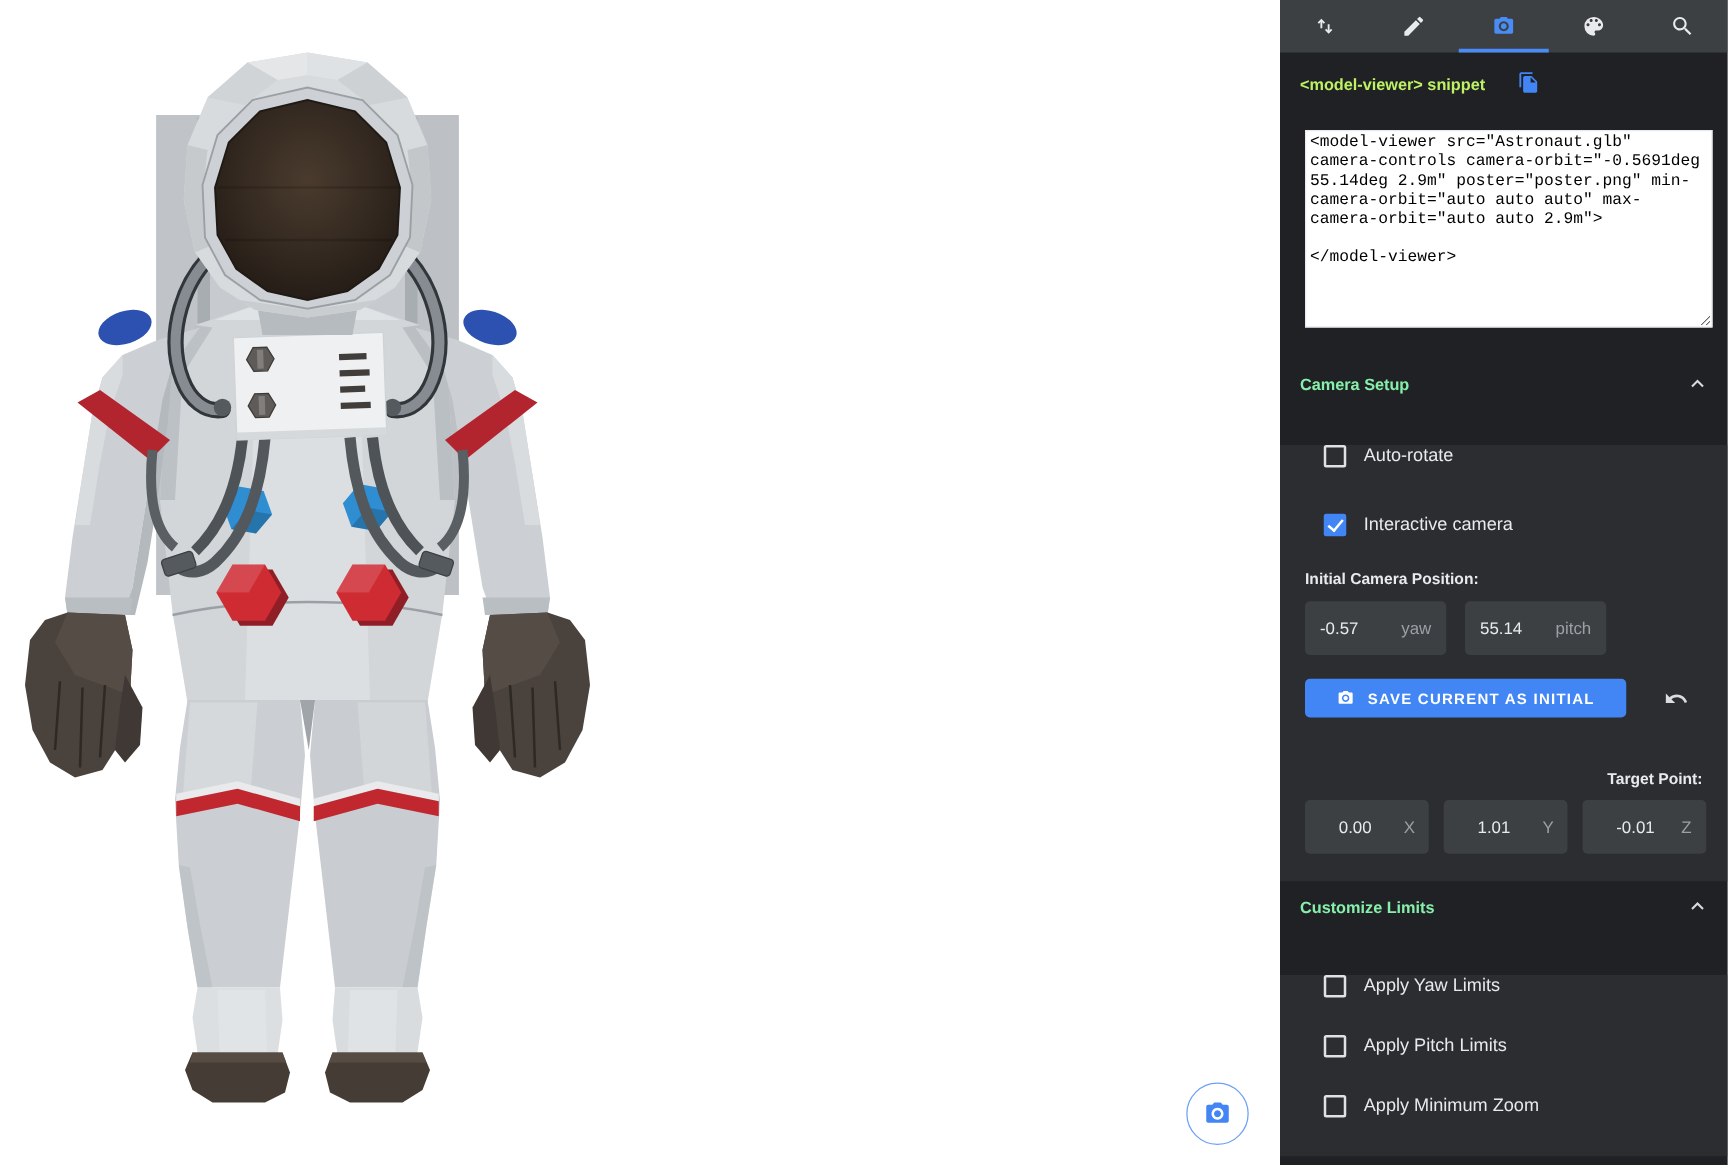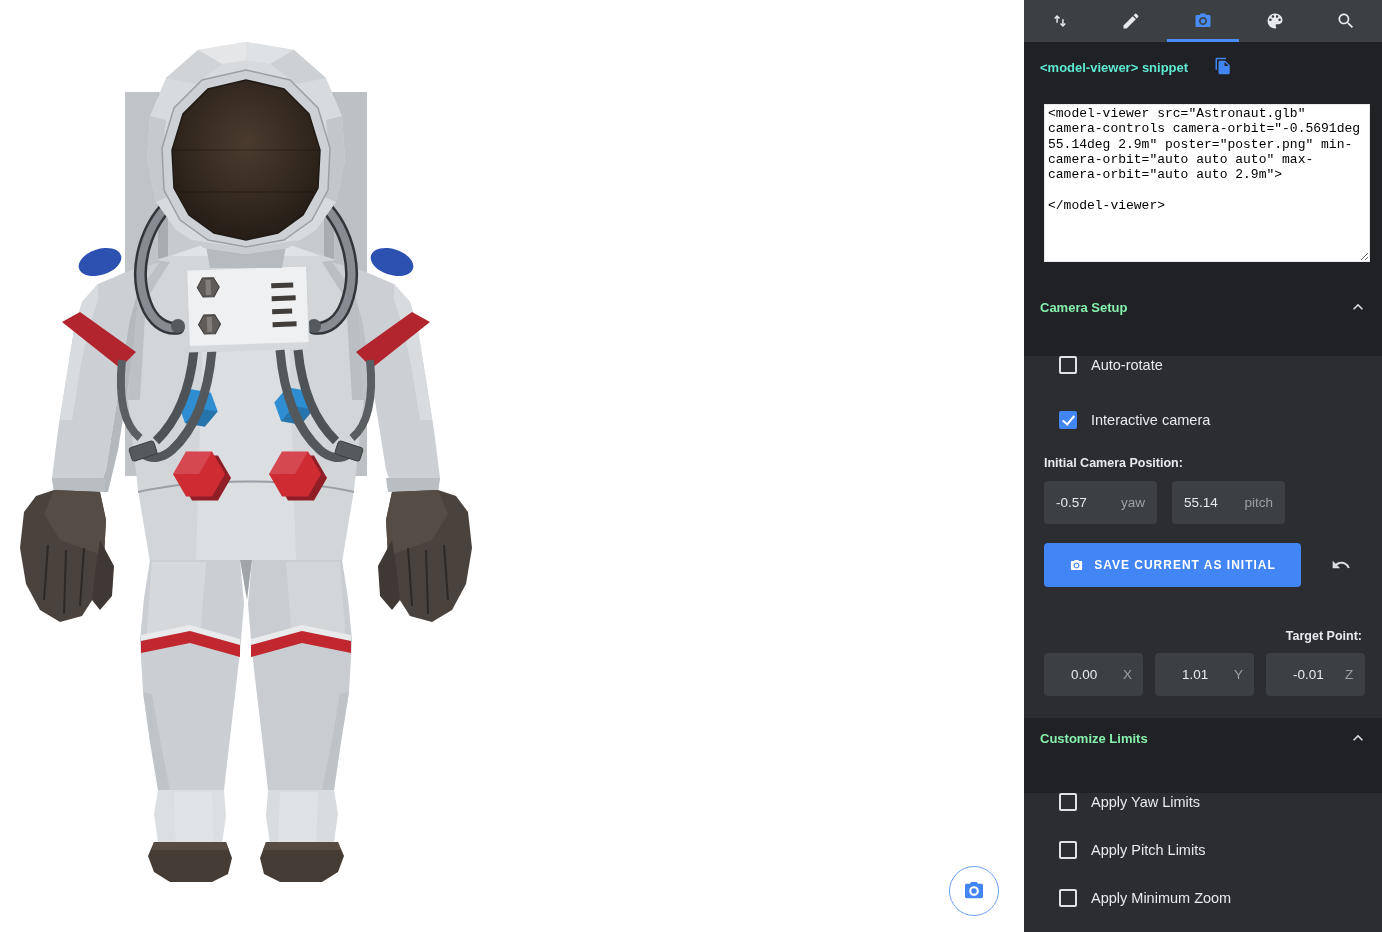--- a/index.html
+++ b/index.html
@@ -24,21 +24,21 @@
   .panel { position:relative; width:358px; height:932px; background:#202124; flex:none; }
 
   .toolbar { display:flex; height:42px; background:#3c4043; }
   .tab { flex:1; position:relative; display:flex; align-items:center; justify-content:center;
          background:none; border:none; cursor:pointer; padding:0; }
   .tab svg { width:20px; height:20px; fill:#e8eaed; }
   .tab.active svg { fill:#4a8cf5; }
   .tab.active::after { content:""; position:absolute; left:0; right:0; bottom:0; height:3px; background:#4a8cf5; }
 
   .snippet-head { display:flex; align-items:center; padding:15px 16px 0 16px; }
-  .snippet-title { color:#5eead4; font-size:13px; font-weight:bold; }
+  .snippet-title { color:#bef264; font-size:13px; font-weight:bold; }
   .copy-btn { margin-left:26px; background:none; border:none; padding:0; cursor:pointer; height:20px; }
   .copy-btn svg { width:18px; height:18px; fill:#4285f4; }
 
   .snippet-code {
     display:block; margin:27px 12px 0 20px; width:326px; height:158px;
     background:#ffffff; color:#000; border:1px solid #e8eaed;
     font-family:"Liberation Mono","DejaVu Sans Mono",monospace;
     font-size:13px; line-height:1.18; padding:1px 3px; resize:both;
   }
 
@@ -73,21 +73,21 @@
   .field { background:#3c4043; border-radius:4px; height:43px; flex:none;
            display:flex; align-items:center; justify-content:space-between; padding:0 12px; }
   .field.w2 { width:113px; margin-right:15px; }
   .field.w3 { width:99px;  margin-right:12px;padding-left:27px; }
   .field:last-child { margin-right:15px; }
   .field input { background:transparent; border:none; outline:none; color:#e8eaed;
                  font-size:13.5px; width:52px; padding:0; font-family:inherit; }
   .field .unit { color:#9aa0a6; font-size:13.5px; }
 
   .save-row { display:flex; align-items:center; margin-top:19px; }
-  .save-btn { width:257px; height:44px; background:#4285f4; border:none; border-radius:4px;
+  .save-btn { width:257px; height:31px; background:#4285f4; border:none; border-radius:4px;
               color:#fff; font-weight:bold; font-size:12px; letter-spacing:1px;
               display:flex; align-items:center; justify-content:center; cursor:pointer;
               font-family:inherit; }
   .save-btn svg { width:15px; height:15px; fill:#fff; margin-right:10px; flex:none; }
   .undo-btn { margin-left:30px; background:none; border:none; padding:0; cursor:pointer; height:20px; }
   .undo-btn svg { width:20px; height:20px; fill:#dadce0; }
 </style>
 </head>
 <body>
 

